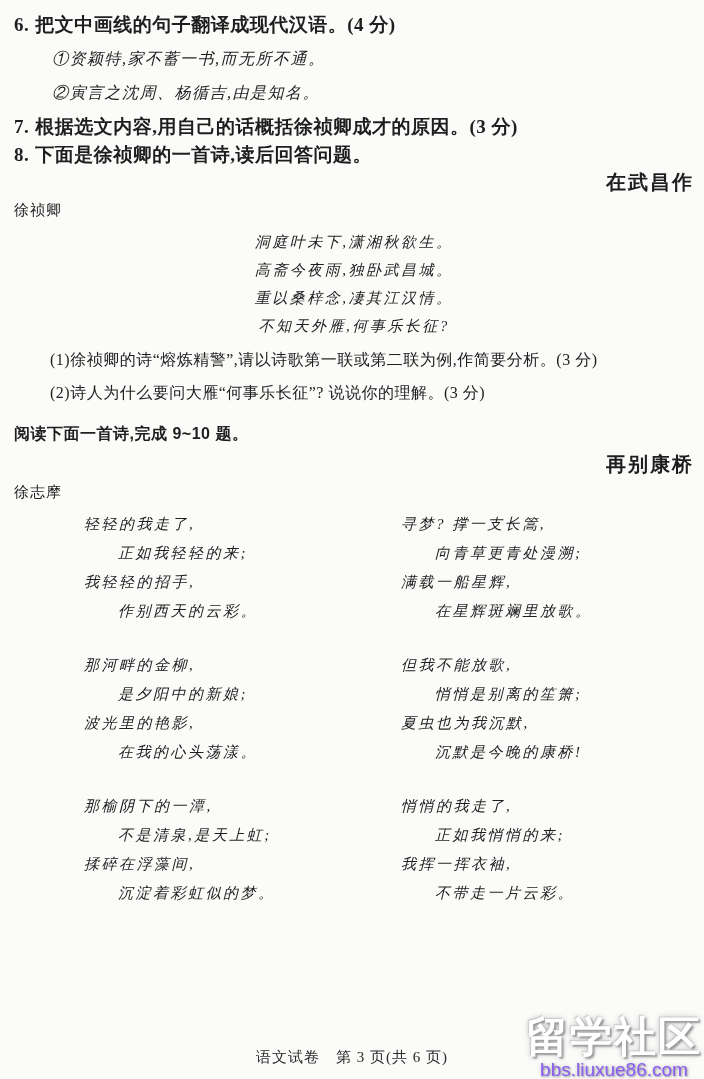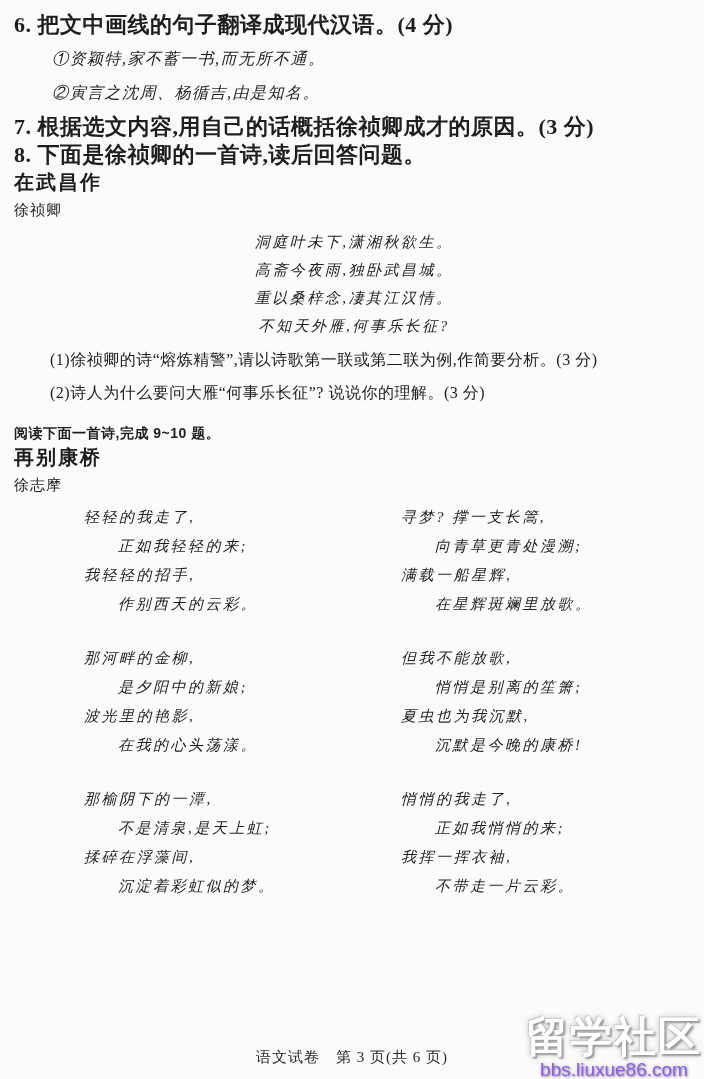--- a/index.html
+++ b/index.html
@@ -5,46 +5,46 @@
   html,body{margin:0;padding:0;}
   body{
     width:704px;height:1079px;
     background:#fbfbfa;
     font-family:"Liberation Serif","DejaVu Serif",serif;
     color:#1e1e1e;
     position:relative;
     overflow:hidden;
   }
   .page{position:absolute;inset:0;padding:14px 10px 0 14px;box-sizing:border-box;}
-  .q{font-size:22px;line-height:21px;font-weight:bold;margin:0 0 13px 0;letter-spacing:0.5px;}
+  .q{font-size:19px;line-height:21px;font-weight:bold;margin:0 0 13px 0;letter-spacing:0.5px;}
   .q .qnum{margin-right:6px;}
   .q-item{
     font-size:16px;line-height:21px;margin:0 0 13px 38px;
     font-style:italic;letter-spacing:1.5px;font-weight:normal;
   }
   .q7{margin-bottom:7px;}
   .q8{margin-bottom:4px;}
   .poem-title{
-    font-size:20px;line-height:26px;text-align:left;
+    font-size:20px;line-height:26px;text-align:right;
     font-weight:600;letter-spacing:2px;margin:0 0 5px 0;
   }
   .poem-author{
     font-size:15px;line-height:20px;text-align:left;
     letter-spacing:1px;margin:0 0 8px 0;
   }
   .poem1-line{
     text-align:center;font-size:15px;line-height:28px;
     font-style:italic;letter-spacing:2.5px;
   }
   .poem1{margin-bottom:9px;}
   .sub{font-size:16px;line-height:21px;margin:0 0 12px 36px;letter-spacing:0.5px;}
   .intro{
     font-family:"Liberation Sans","DejaVu Sans",sans-serif;
-    font-size:14px;line-height:21px;font-weight:bold;
-    margin:20px 0 0 0;letter-spacing:0.5px;
+    font-size:16px;line-height:21px;font-weight:bold;
+    margin:20px 0 7px 0;letter-spacing:0.5px;
   }
   .cols{display:flex;margin-top:8px;}
   .col{width:50%;box-sizing:border-box;}
   .col-left{padding-left:70px;}
   .col-right{padding-left:47px;}
   .stanza{margin-bottom:25px;}
   .pline{
     font-size:15px;line-height:29px;white-space:nowrap;
     font-style:italic;letter-spacing:2.5px;
   }

